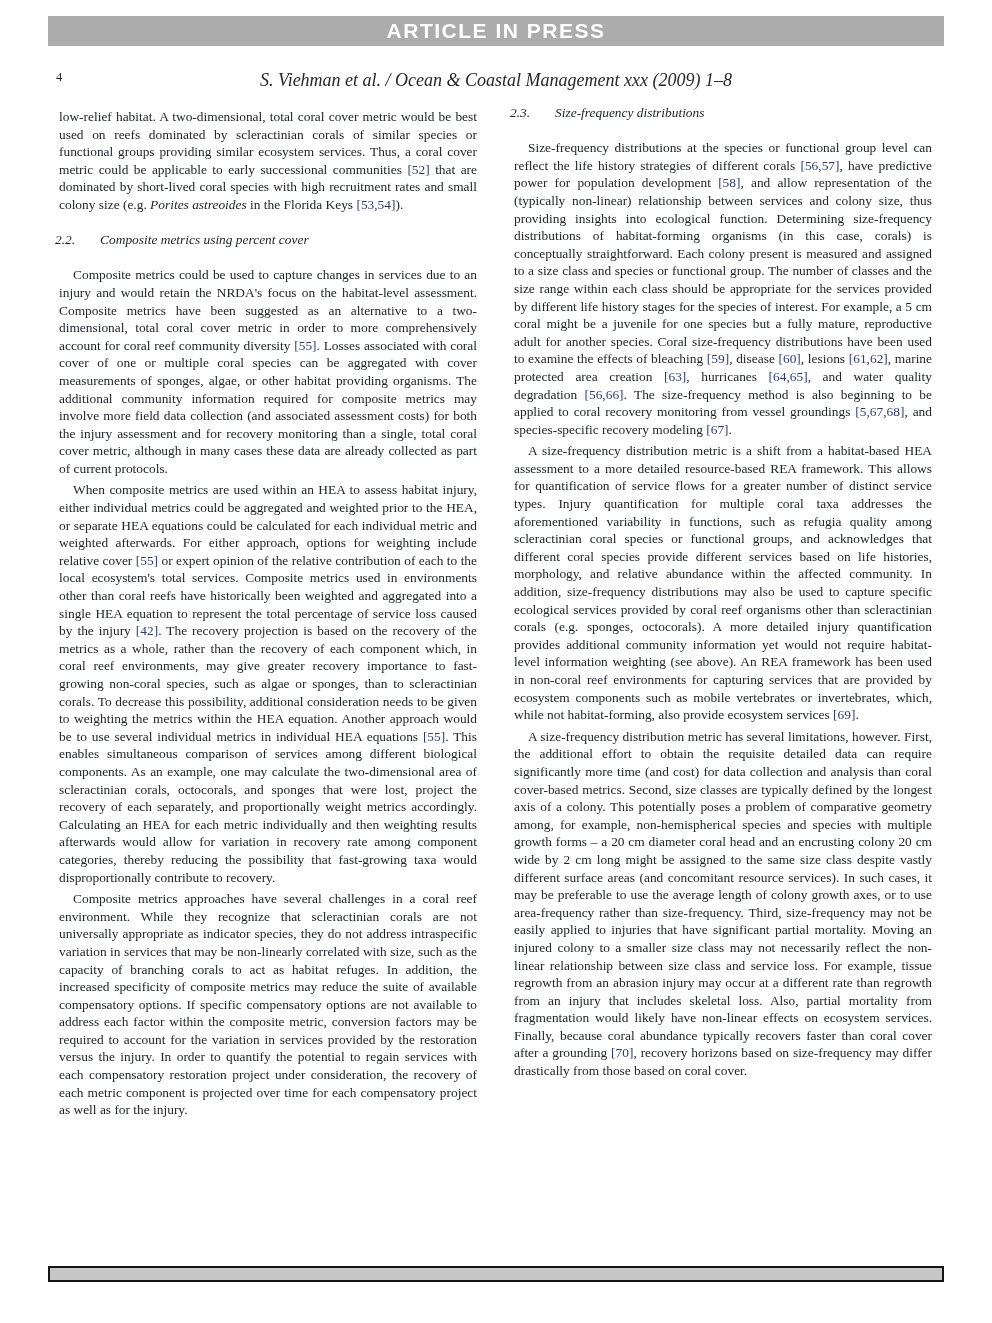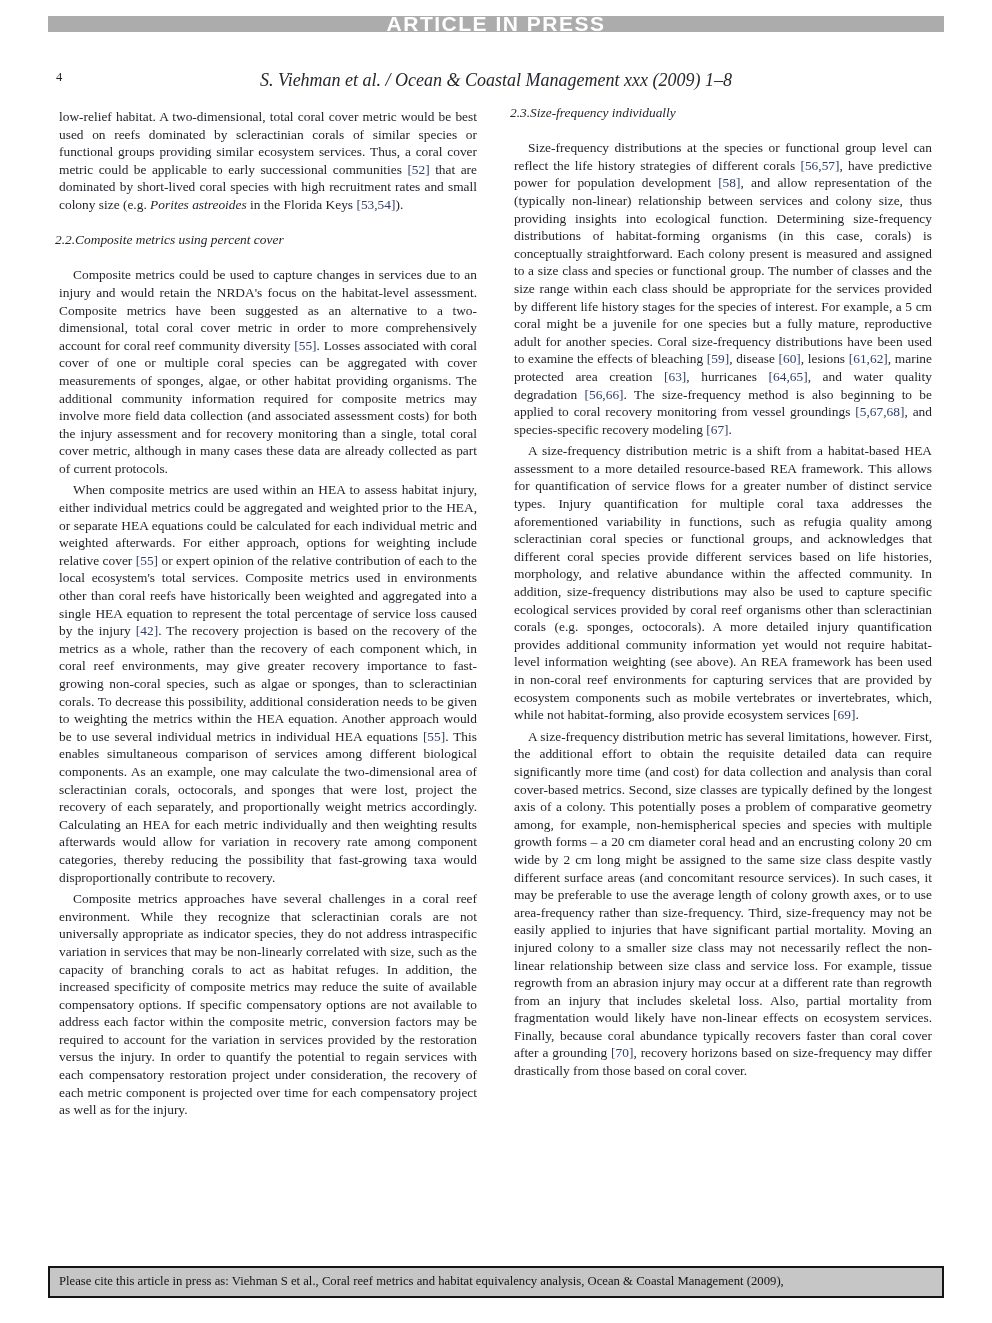--- a/index.html
+++ b/index.html
@@ -4,21 +4,21 @@
 <style>
   html, body { margin: 0; padding: 0; }
   body {
     width: 992px; height: 1323px;
     background: #ffffff;
     position: relative;
     font-family: "Liberation Serif", serif;
     -webkit-font-smoothing: antialiased;
   }
   .banner {
-    position: absolute; left: 48px; top: 16px; width: 896px; height: 16px;
+    position: absolute; left: 48px; top: 16px; width: 896px; height: 30px;
     background: #acacac;
     color: #ffffff;
     font-family: "Liberation Sans", sans-serif;
     font-weight: bold; font-size: 21px; letter-spacing: 1.5px;
     display: flex; align-items: center; justify-content: center;
   }
   .running-head {
     position: absolute; left: 48px; top: 70px; width: 896px; height: 16px;
   }
   .page-number {
@@ -41,21 +41,21 @@
     color: #23252b;
   }
   .para { margin: 4px; }
   .para.indent { text-indent: 14px; }
   .section-heading {
     font-size: 13.4px; line-height: 17.6px;
     font-style: italic; font-weight: normal;
     margin: 17.6px 0;
   }
   .col > .section-heading:first-child { margin-top: 0; }
-  .heading-num { margin-right: 0; }
+  .heading-num { margin-right: 25px; }
   .cite { color: #2f3c6f; }
   em { font-style: italic; }
   .footer-box {
     position: absolute; left: 48px; top: 1266px; width: 874px;
     background: #c6c6c6;
     border: 2px solid #141414;
     padding: 5px 9px 7px 9px;
     font-size: 12.7px; line-height: 16.4px;
     color: #131313;
   }
@@ -74,22 +74,21 @@
 
 <div class="content">
   <div class="col" id="col-left">
       <p class="para">low-relief habitat. A two-dimensional, total coral cover metric would be best used on reefs dominated by scleractinian corals of similar species or functional groups providing similar ecosystem services. Thus, a coral cover metric could be applicable to early successional communities <span class="cite">[52]</span> that are dominated by short-lived coral species with high recruitment rates and small colony size (e.g. <em>Porites astreoides</em> in the Florida Keys <span class="cite">[53,54]</span>).</p>
       <h2 class="section-heading"><span class="heading-num">2.2.</span><span>Composite metrics using percent cover</span></h2>
       <p class="para indent">Composite metrics could be used to capture changes in services due to an injury and would retain the NRDA's focus on the habitat-level assessment. Composite metrics have been suggested as an alternative to a two-dimensional, total coral cover metric in order to more comprehensively account for coral reef community diversity <span class="cite">[55]</span>. Losses associated with coral cover of one or multiple coral species can be aggregated with cover measurements of sponges, algae, or other habitat providing organisms. The additional community information required for composite metrics may involve more field data collection (and associated assessment costs) for both the injury assessment and for recovery monitoring than a single, total coral cover metric, although in many cases these data are already collected as part of current protocols.</p>
       <p class="para indent">When composite metrics are used within an HEA to assess habitat injury, either individual metrics could be aggregated and weighted prior to the HEA, or separate HEA equations could be calculated for each individual metric and weighted afterwards. For either approach, options for weighting include relative cover <span class="cite">[55]</span> or expert opinion of the relative contribution of each to the local ecosystem's total services. Composite metrics used in environments other than coral reefs have historically been weighted and aggregated into a single HEA equation to represent the total percentage of service loss caused by the injury <span class="cite">[42]</span>. The recovery projection is based on the recovery of the metrics as a whole, rather than the recovery of each component which, in coral reef environments, may give greater recovery importance to fast-growing non-coral species, such as algae or sponges, than to scleractinian corals. To decrease this possibility, additional consideration needs to be given to weighting the metrics within the HEA equation. Another approach would be to use several individual metrics in individual HEA equations <span class="cite">[55]</span>. This enables simultaneous comparison of services among different biological components. As an example, one may calculate the two-dimensional area of scleractinian corals, octocorals, and sponges that were lost, project the recovery of each separately, and proportionally weight metrics accordingly. Calculating an HEA for each metric individually and then weighting results afterwards would allow for variation in recovery rate among component categories, thereby reducing the possibility that fast-growing taxa would disproportionally contribute to recovery.</p>
       <p class="para indent">Composite metrics approaches have several challenges in a coral reef environment. While they recognize that scleractinian corals are not universally appropriate as indicator species, they do not address intraspecific variation in services that may be non-linearly correlated with size, such as the capacity of branching corals to act as habitat refuges. In addition, the increased specificity of composite metrics may reduce the suite of available compensatory options. If specific compensatory options are not available to address each factor within the composite metric, conversion factors may be required to account for the variation in services provided by the restoration versus the injury. In order to quantify the potential to regain services with each compensatory restoration project under consideration, the recovery of each metric component is projected over time for each compensatory project as well as for the injury.</p>
     </div>
   <div class="col" id="col-right">
-      <h2 class="section-heading"><span class="heading-num">2.3.</span><span>Size-frequency individually</span></h2>
+      <h2 class="section-heading"><span class="heading-num">2.3.</span><span>Size-frequency distributions</span></h2>
       <p class="para indent">Size-frequency distributions at the species or functional group level can reflect the life history strategies of different corals <span class="cite">[56,57]</span>, have predictive power for population development <span class="cite">[58]</span>, and allow representation of the (typically non-linear) relationship between services and colony size, thus providing insights into ecological function. Determining size-frequency distributions of habitat-forming organisms (in this case, corals) is conceptually straightforward. Each colony present is measured and assigned to a size class and species or functional group. The number of classes and the size range within each class should be appropriate for the services provided by different life history stages for the species of interest. For example, a 5 cm coral might be a juvenile for one species but a fully mature, reproductive adult for another species. Coral size-frequency distributions have been used to examine the effects of bleaching <span class="cite">[59]</span>, disease <span class="cite">[60]</span>, lesions <span class="cite">[61,62]</span>, marine protected area creation <span class="cite">[63]</span>, hurricanes <span class="cite">[64,65]</span>, and water quality degradation <span class="cite">[56,66]</span>. The size-frequency method is also beginning to be applied to coral recovery monitoring from vessel groundings <span class="cite">[5,67,68]</span>, and species-specific recovery modeling <span class="cite">[67]</span>.</p>
       <p class="para indent">A size-frequency distribution metric is a shift from a habitat-based HEA assessment to a more detailed resource-based REA framework. This allows for quantification of service flows for a greater number of distinct service types. Injury quantification for multiple coral taxa addresses the aforementioned variability in functions, such as refugia quality among scleractinian coral species or functional groups, and acknowledges that different coral species provide different services based on life histories, morphology, and relative abundance within the affected community. In addition, size-frequency distributions may also be used to capture specific ecological services provided by coral reef organisms other than scleractinian corals (e.g. sponges, octocorals). A more detailed injury quantification provides additional community information yet would not require habitat-level information weighting (see above). An REA framework has been used in non-coral reef environments for capturing services that are provided by ecosystem components such as mobile vertebrates or invertebrates, which, while not habitat-forming, also provide ecosystem services <span class="cite">[69]</span>.</p>
       <p class="para indent">A size-frequency distribution metric has several limitations, however. First, the additional effort to obtain the requisite detailed data can require significantly more time (and cost) for data collection and analysis than coral cover-based metrics. Second, size classes are typically defined by the longest axis of a colony. This potentially poses a problem of comparative geometry among, for example, non-hemispherical species and species with multiple growth forms – a 20 cm diameter coral head and an encrusting colony 20 cm wide by 2 cm long might be assigned to the same size class despite vastly different surface areas (and concomitant resource services). In such cases, it may be preferable to use the average length of colony growth axes, or to use area-frequency rather than size-frequency. Third, size-frequency may not be easily applied to injuries that have significant partial mortality. Moving an injured colony to a smaller size class may not necessarily reflect the non-linear relationship between size class and service loss. For example, tissue regrowth from an abrasion injury may occur at a different rate than regrowth from an injury that includes skeletal loss. Also, partial mortality from fragmentation would likely have non-linear effects on ecosystem services. Finally, because coral abundance typically recovers faster than coral cover after a grounding <span class="cite">[70]</span>, recovery horizons based on size-frequency may differ drastically from those based on coral cover.</p>
     </div>
 </div>
 
 <div class="footer-box">
-  <div>Please cite this article in press as: Viehman S et al., Coral reef metrics and habitat equivalency analysis, Ocean &amp; Coastal Management (2009),</div>
 </div>
 
 </body></html>

